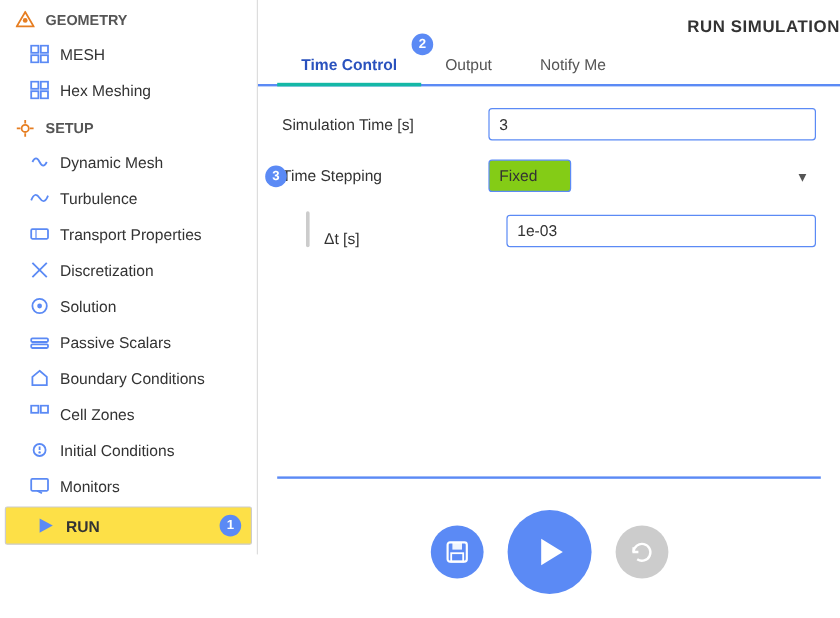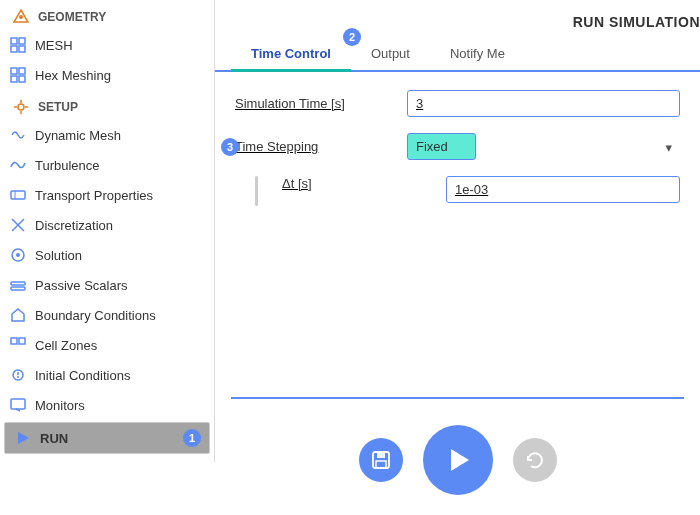--- a/index.html
+++ b/index.html
@@ -13,27 +13,27 @@
       background: #fff;
       border-right: 1px solid #ddd;
       display: flex;
       flex-direction: column;
       overflow-y: auto;
     }
 
     .sidebar-item {
       display: flex;
       align-items: center;
-      padding: 6px 9px;
+      padding: 6px 24px;
       cursor: pointer;
       color: #333;
       gap: 8px;
       font-size: 13px;
     }
-    .sidebar-item.active { background: #a3a3a3; font-weight: 600; }
+    .sidebar-item.active { background: #fde047; font-weight: 600; }
     .sidebar-item.section-header { color: #555; font-weight: 700; font-size: 12px; padding: 8px 12px 4px 12px; cursor: default; }
     .sidebar-item .icon { width: 18px; height: 18px; display: flex; align-items: center; justify-content: center; flex-shrink: 0; }
 
     
     .icon-geometry { color: #e67e22; }
     .icon-mesh { color: #5b8af5; }
     .icon-import { color: #5b8af5; }
     .icon-setup { color: #e67e22; }
     .icon-run { color: #5b8af5; }
 
@@ -93,21 +93,20 @@
     .tab.active {
       color: #2a52be;
       border-bottom: 3px solid #14b8a6;
       font-weight: 600;
     }
 
     
     .form-area {
       padding: 18px 20px 10px 20px;
       flex: 1;
-      text-decoration: underline;
     }
 
     .form-row {
       display: flex;
       align-items: center;
       margin-bottom: 16px;
       gap: 12px;
     }
 
     .form-label {
@@ -127,21 +126,21 @@
       outline: none;
     }
 
     .form-select {
       flex: 1;
       border: 1.5px solid #5b8af5;
       border-radius: 3px;
       padding: 5px 8px;
       font-size: 13px;
       color: #333;
-      background: #5eead4;
+      background: #84cc16;
       appearance: none;
       -webkit-appearance: none;
       cursor: pointer;
       outline: none;
     }
     .select-wrapper {
       flex: 1;
       position: relative;
     }
     .select-wrapper::after {
@@ -149,23 +148,23 @@
       position: absolute;
       right: 8px;
       top: 50%;
       transform: translateY(-50%);
       color: #555;
       pointer-events: none;
     }
 
     .form-indent {
       display: flex;
-      align-items: flex-start;
+      align-items: flex-end;
       margin-bottom: 16px;
-      gap: 24px;
+      gap: 12px;
       padding-left: 20px;
     }
     .indent-bar {
       width: 3px;
       height: 30px;
       background: #ccc;
       border-radius: 2px;
     }
 
     

